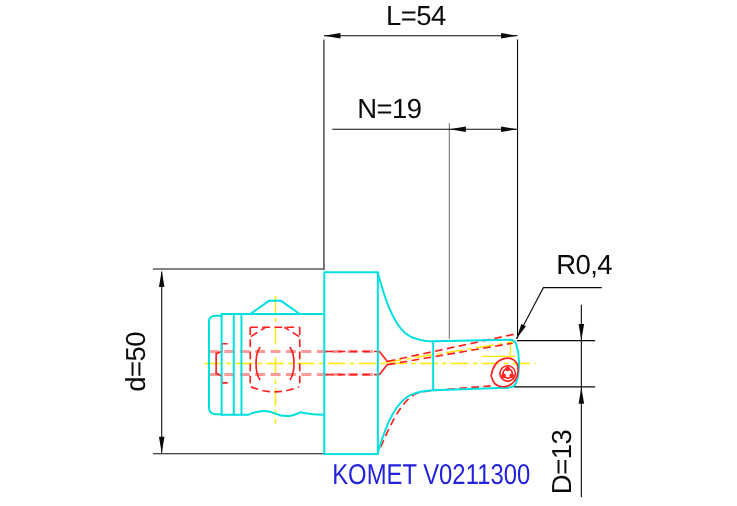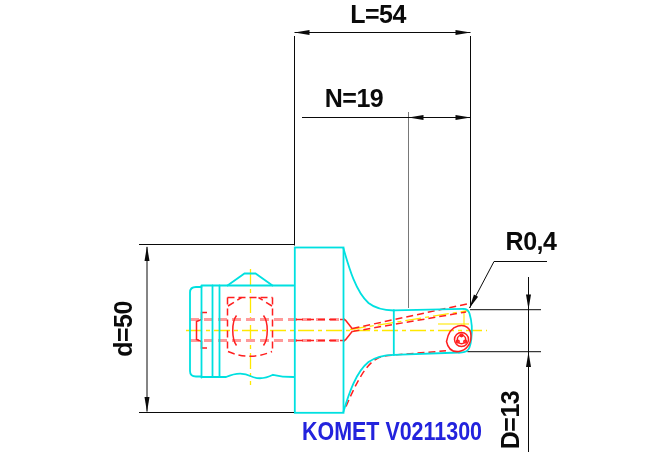--- a/index.html
+++ b/index.html
@@ -2,21 +2,20 @@
 <html style="--c-outline: #00e0e0; --c-hidden: #ff1f1f; --c-hidden_soft: #ff9a9a; --c-centerline: #ffe800; --c-dimension: #0a0a0a; --c-extension: #787878; --c-title: #2323dd; --c-background: #ffffff;"><head>
 <meta charset="utf-8">
 <style>
   html,body{margin:0;padding:0;background:#fff;}
   .canvas{
     position:relative;
     width:670px;height:460px;
     background:var(--c-background,#ffffff);
     font-family:"Liberation Sans", sans-serif;
     overflow:hidden;
-    font-weight:bold;
   }
   svg{position:absolute;left:0;top:0;}
   
   .s-out   {stroke:var(--c-outline,#00e8e8);fill:none;stroke-width:1.8;stroke-linecap:round;}
   .s-hid   {stroke:var(--c-hidden,#ff1f1f);fill:none;stroke-width:1.5;}
   .s-hid-d {stroke:var(--c-hidden,#ff1f1f);fill:none;stroke-width:1.5;stroke-dasharray:7 4;}
   .s-soft  {stroke:var(--c-hidden_soft,#ff9a9a);fill:none;stroke-width:2.8;stroke-dasharray:9 5;}
   .s-cl    {stroke:var(--c-centerline,#ffe800);fill:none;stroke-width:1.3;stroke-dasharray:16 4 4 4;}
   .s-cl-s  {stroke:var(--c-centerline,#ffe800);fill:none;stroke-width:1.1;}
   .s-dim   {stroke:var(--c-dimension,#000);fill:none;stroke-width:1;}

